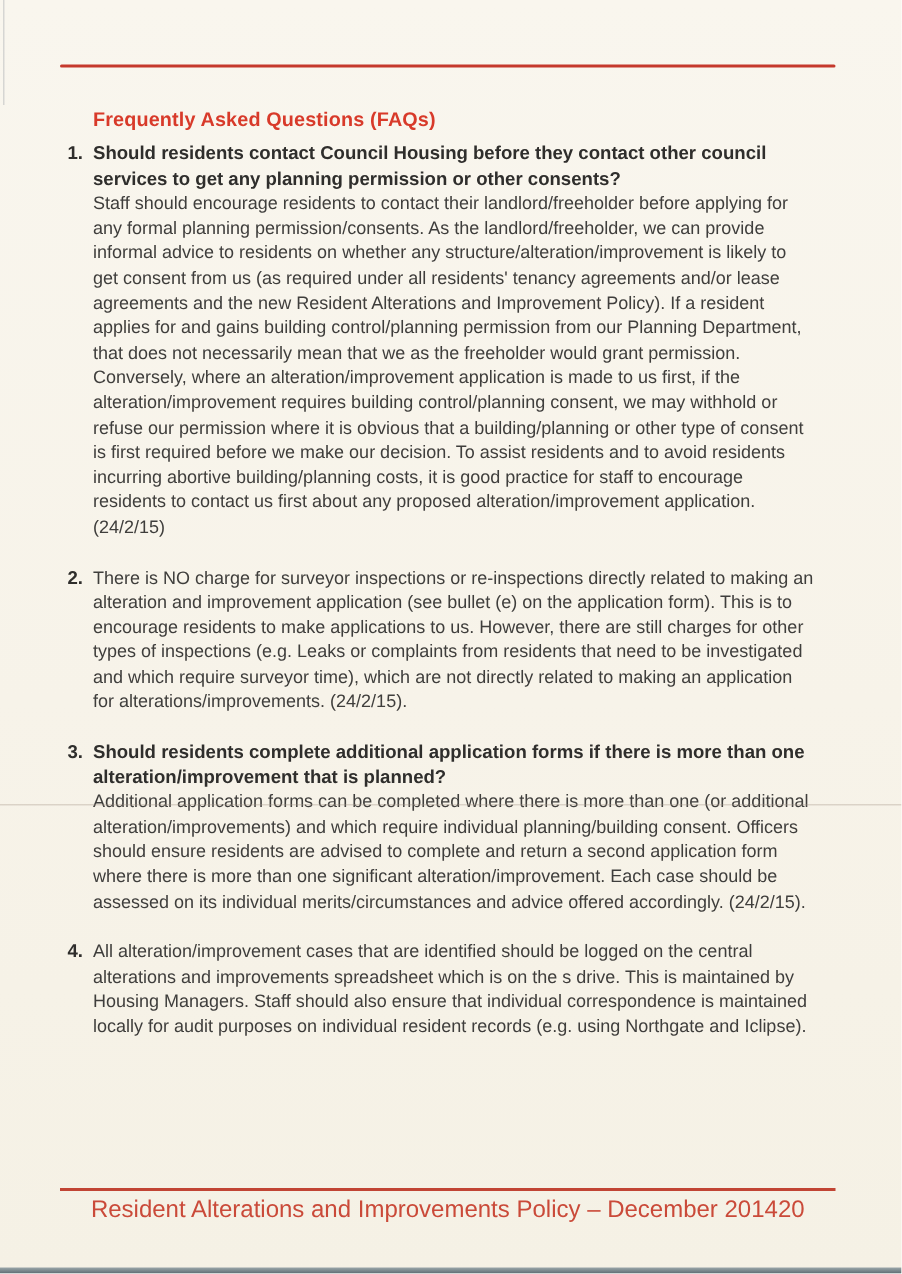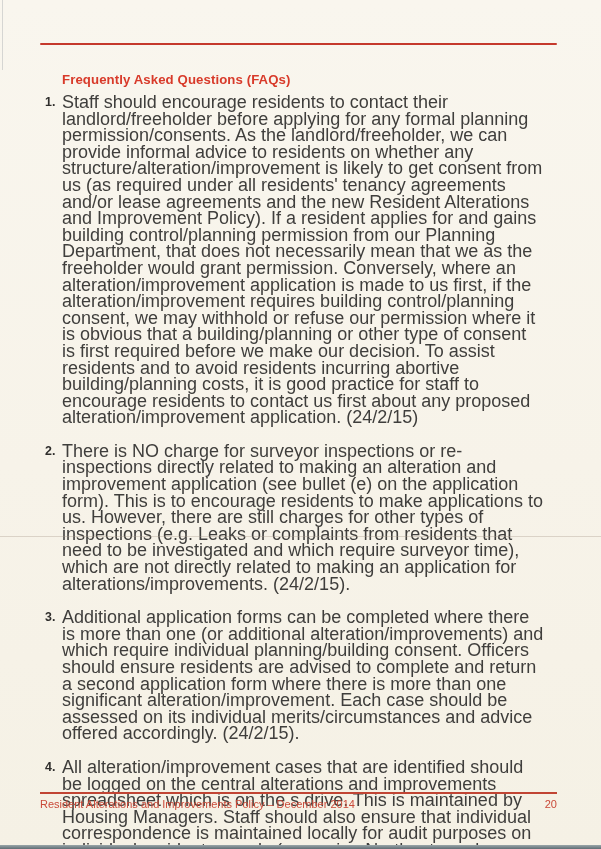--- a/index.html
+++ b/index.html
@@ -66,21 +66,21 @@
   .faq-content {
     flex: 1;
   }
   .faq-question {
     font-size: 12.4px;
     line-height: 16.6px;
     font-weight: bold;
     color: #2f2e2c;
   }
   .faq-answer {
-    font-size: 18px;
+    font-size: 12px;
     line-height: 16.6px;
     color: #3f3e3c;
   }
   .artifact-line {
     position: absolute;
     top: 536px;
     left: 0;
     width: 601px;
     height: 1px;
     background: rgba(165, 152, 138, 0.35);
@@ -92,22 +92,22 @@
     width: 517px;
     height: 2px;
     background: #c14534;
   }
   .footer-row {
     position: absolute;
     top: 798px;
     left: 40px;
     width: 517px;
     display: flex;
-    justify-content: space-between;
-    font-size: 11px;
+    justify-content: center;
+    font-size: 16px;
     color: #ca4a39;
   }
   .bottom-edge {
     position: absolute;
     bottom: 0;
     left: 0;
     width: 601px;
     height: 4px;
     background: linear-gradient(180deg, #9aa6a9 0%, #5f6d74 100%);
   }
@@ -132,34 +132,36 @@
   <div class="content">
 
     <h1 class="section-title">Frequently Asked Questions (FAQs)</h1>
 
 
     <div class="faq-list">
 
       <div class="faq-item">
         <span class="faq-num">1.</span>
         <div class="faq-content">
+          <div class="faq-question">Should residents contact Council Housing before they contact other council services to get any planning permission or other consents?</div>
           <div class="faq-answer">Staff should encourage residents to contact their landlord/freeholder before applying for any formal planning permission/consents. As the landlord/freeholder, we can provide informal advice to residents on whether any structure/alteration/improvement is likely to get consent from us (as required under all residents' tenancy agreements and/or lease agreements and the new Resident Alterations and Improvement Policy). If a resident applies for and gains building control/planning permission from our Planning Department, that does not necessarily mean that we as the freeholder would grant permission. Conversely, where an alteration/improvement application is made to us first, if the alteration/improvement requires building control/planning consent, we may withhold or refuse our permission where it is obvious that a building/planning or other type of consent is first required before we make our decision. To assist residents and to avoid residents incurring abortive building/planning costs, it is good practice for staff to encourage residents to contact us first about any proposed alteration/improvement application. (24/2/15)</div>
         </div>
       </div>
 
       <div class="faq-item">
         <span class="faq-num">2.</span>
         <div class="faq-content">
           <div class="faq-answer">There is NO charge for surveyor inspections or re-inspections directly related to making an alteration and improvement application (see bullet (e) on the application form). This is to encourage residents to make applications to us. However, there are still charges for other types of inspections (e.g. Leaks or complaints from residents that need to be investigated and which require surveyor time), which are not directly related to making an application for alterations/improvements. (24/2/15).</div>
         </div>
       </div>
 
       <div class="faq-item">
         <span class="faq-num">3.</span>
         <div class="faq-content">
+          <div class="faq-question">Should residents complete additional application forms if there is more than one alteration/improvement that is planned?</div>
           <div class="faq-answer">Additional application forms can be completed where there is more than one (or additional alteration/improvements) and which require individual planning/building consent. Officers should ensure residents are advised to complete and return a second application form where there is more than one significant alteration/improvement. Each case should be assessed on its individual merits/circumstances and advice offered accordingly. (24/2/15).</div>
         </div>
       </div>
 
       <div class="faq-item">
         <span class="faq-num">4.</span>
         <div class="faq-content">
           <div class="faq-answer">All alteration/improvement cases that are identified should be logged on the central alterations and improvements spreadsheet which is on the s drive. This is maintained by Housing Managers. Staff should also ensure that individual correspondence is maintained locally for audit purposes on individual resident records (e.g. using Northgate and Iclipse).</div>
         </div>
       </div>

